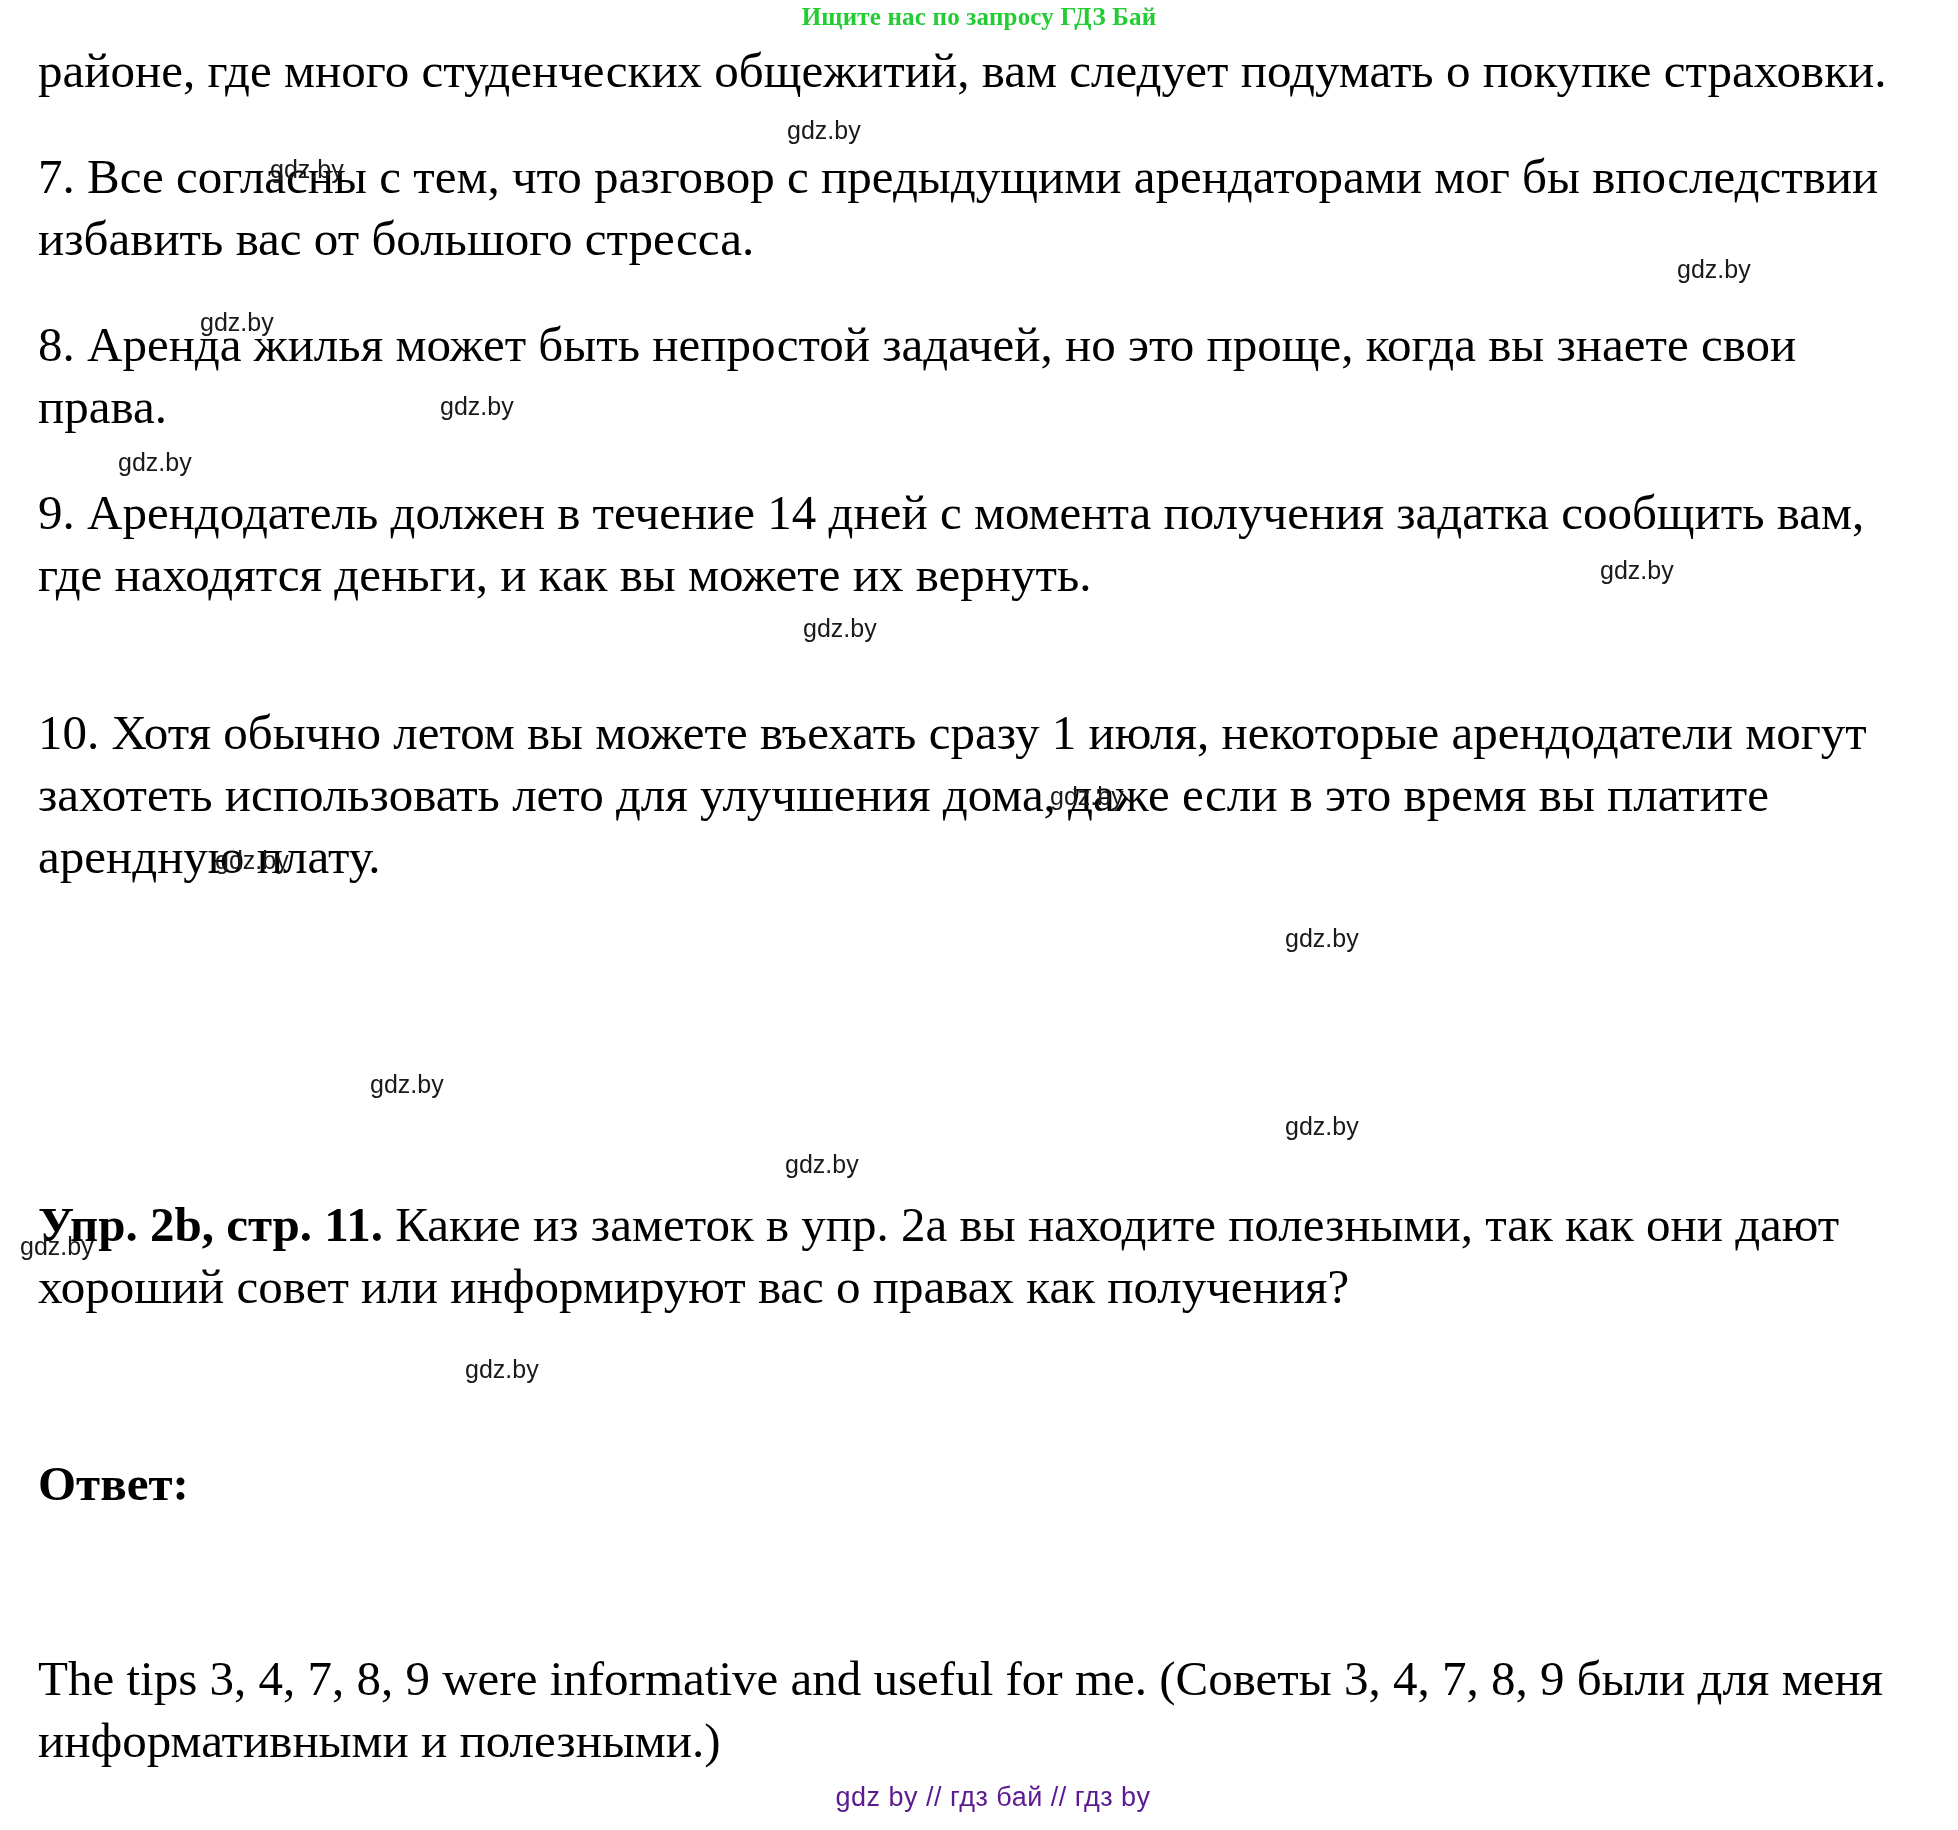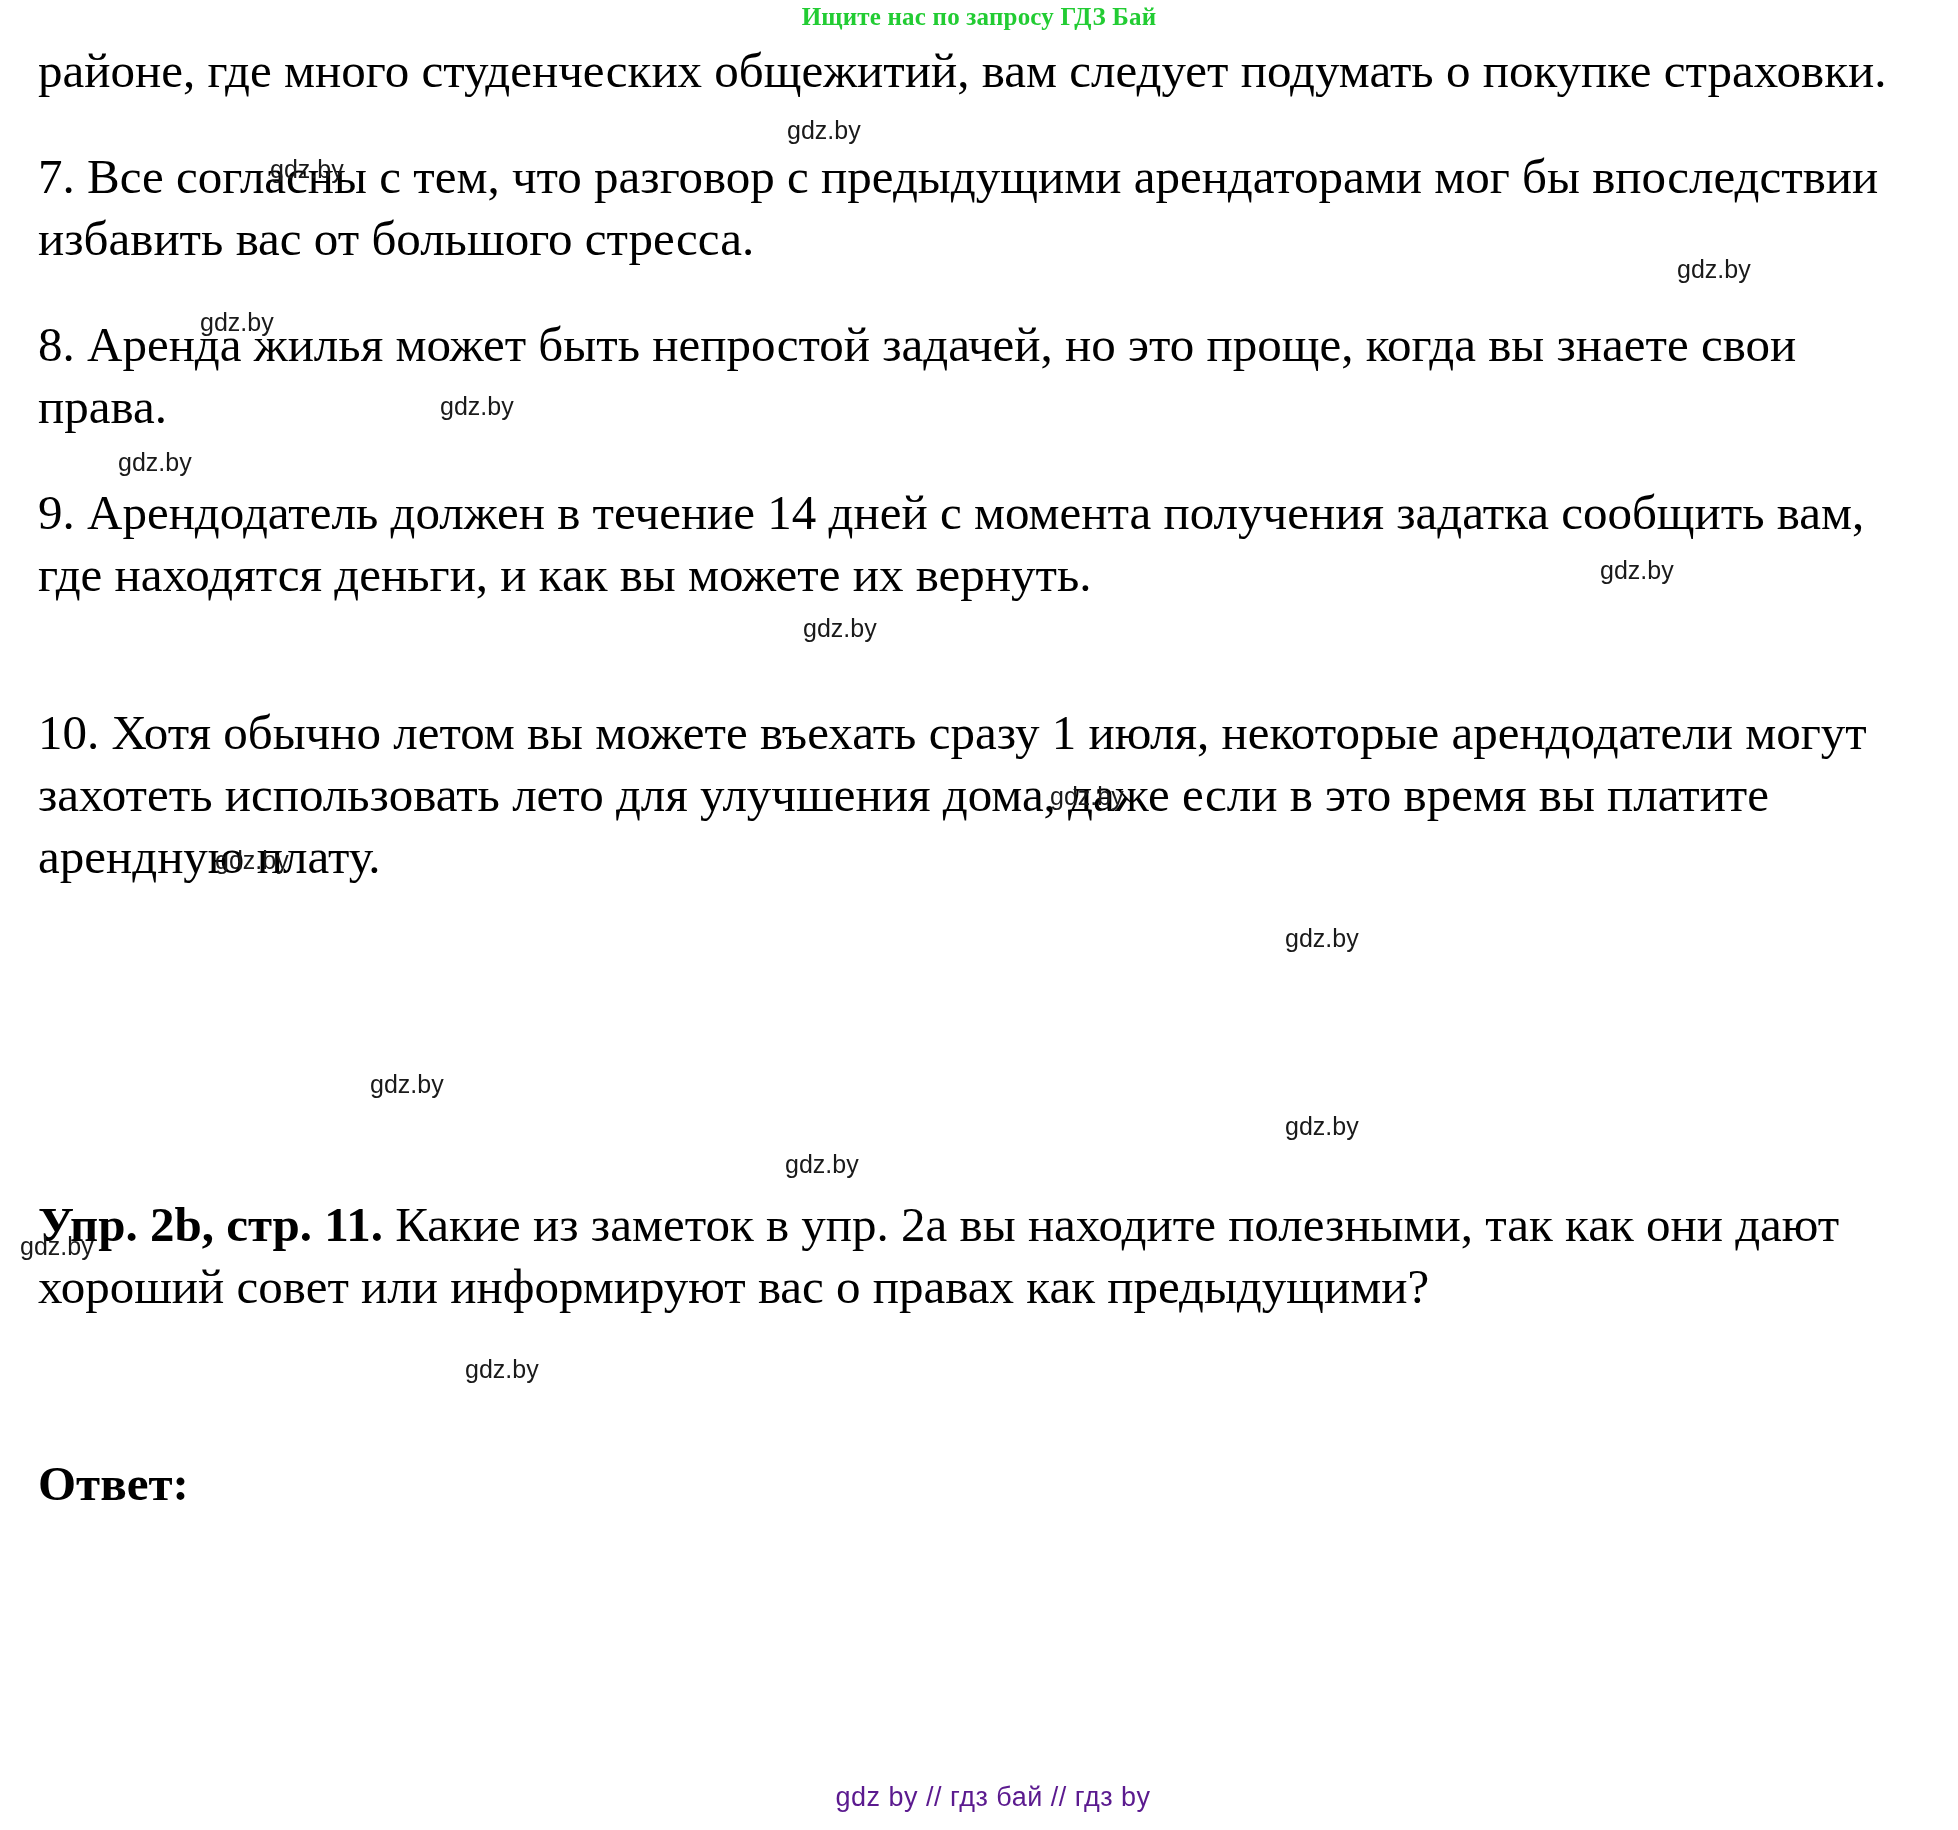--- a/index.html
+++ b/index.html
@@ -105,28 +105,29 @@
 
   <p class="para">9. Арендодатель должен в течение 14 дней с момента получения задатка сообщить вам, где находятся деньги, и как вы можете их вернуть.</p>
 
   <div class="gap-xl"></div>
 
   <p class="para">10. Хотя обычно летом вы можете въехать сразу 1 июля, некоторые арендодатели могут захотеть использовать лето для улучшения дома, даже если в это время вы платите арендную плату.</p>
 
   <div class="gap-lg"></div>
   <div style="height:156px"></div>
 
-  <p class="para"><span class="bold">Упр. 2b, стр. 11.</span><span> Какие из заметок в упр. 2a вы находите полезными, так как они дают хороший совет или информируют вас о правах как предыдущими?</span></p>
+  <p class="para"><span class="bold">Упр. 2b, стр. 11.</span><span> Какие из заметок в упр. 2a вы находите полезными, так как они дают хороший совет или информируют вас о правах как получения?</span></p>
 
   <div style="height:86px"></div>
 
   <p class="answer-label">Ответ:</p>
 
   <div style="height:84px"></div>
 
+  <p class="para">The tips 3, 4, 7, 8, 9 were informative and useful for me. (Советы 3, 4, 7, 8, 9 были для меня информативными и полезными.)</p>
 
 </div>
 
 <div id="watermark-layer">
     <div class="wm" style="left: 787px; top: 116px;">gdz.by</div>
     <div class="wm" style="left: 270px; top: 155px;">gdz.by</div>
     <div class="wm" style="left: 1677px; top: 255px;">gdz.by</div>
     <div class="wm" style="left: 200px; top: 308px;">gdz.by</div>
     <div class="wm" style="left: 440px; top: 392px;">gdz.by</div>
     <div class="wm" style="left: 118px; top: 448px;">gdz.by</div>

